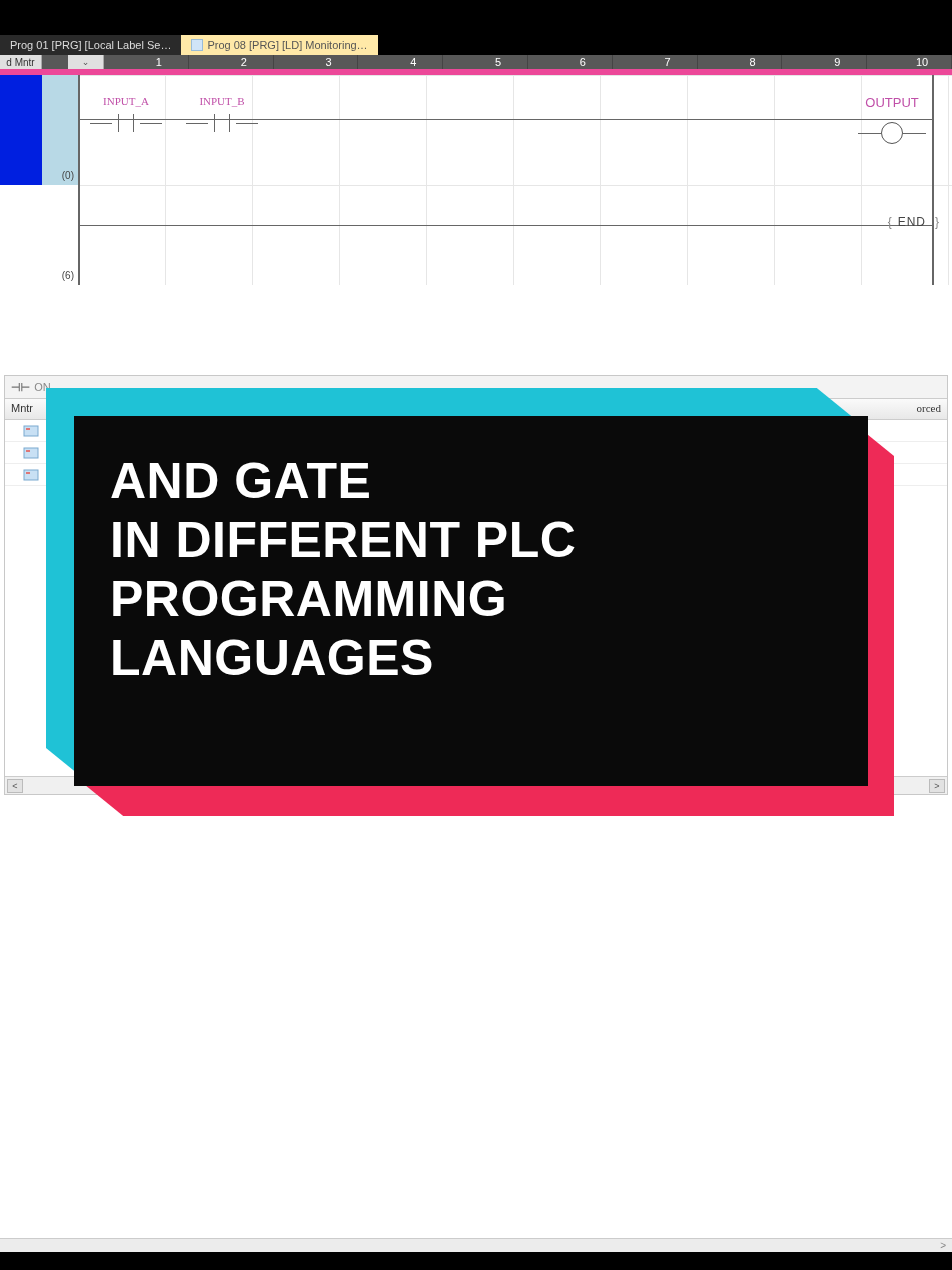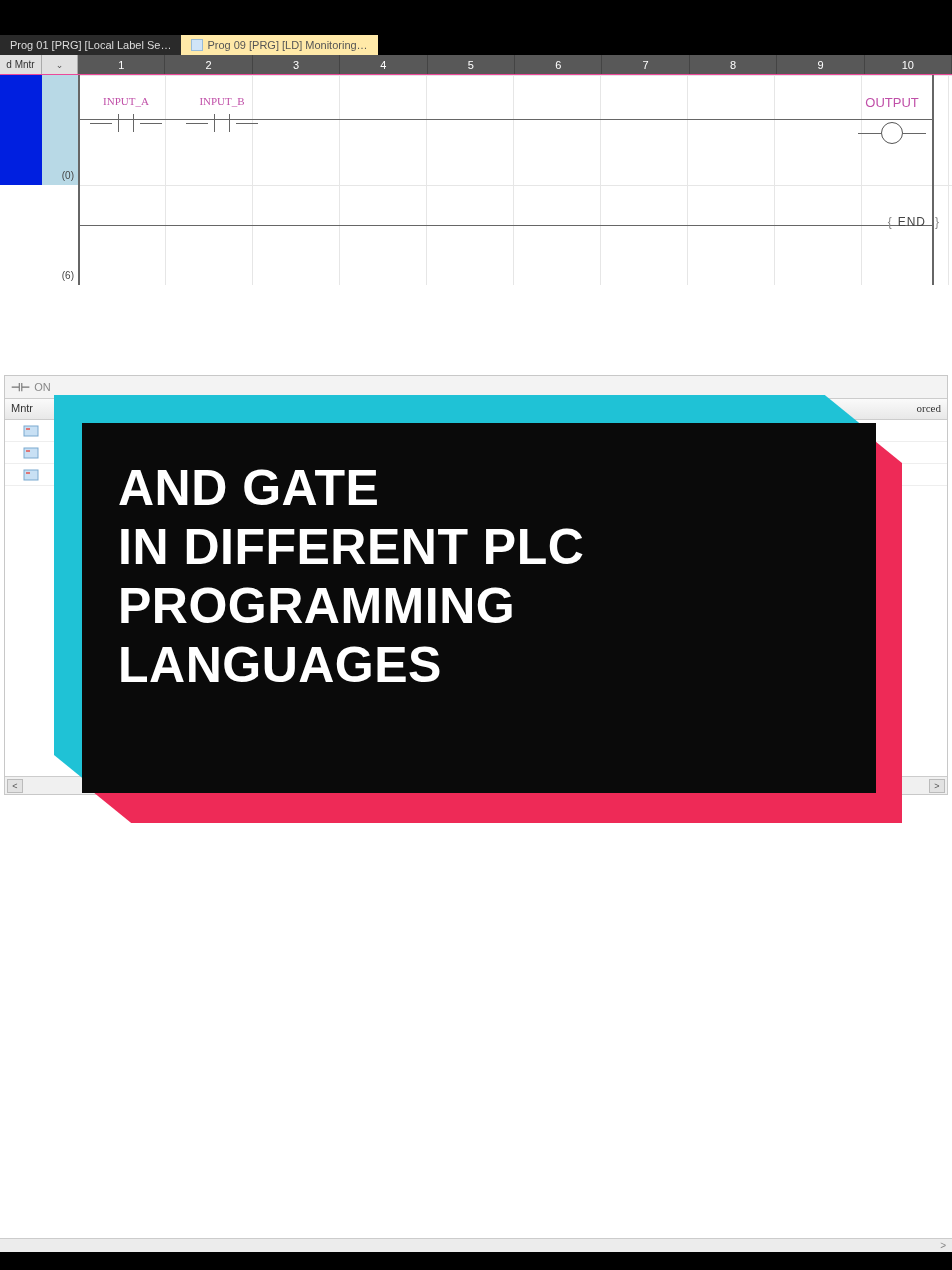--- a/index.html
+++ b/index.html
@@ -6,21 +6,21 @@
   html, body { width: 952px; height: 1270px; background: #ffffff; overflow: hidden; }
 
   .top-black-bar { height: 35px; background: #000; }
 
   .tab-strip { height: 20px; background: #000; display: flex; }
   .tab-strip .tab { height: 20px; font-size: 11px; padding: 2px 10px; display: flex; align-items: center; }
   .tab-strip .tab.inactive { background: #2a2a2a; color: #ddd; }
   .tab-strip .tab.active { background: #ffe9a8; color: #555; }
   .tab-strip .tab .tab-icon { width: 12px; height: 12px; margin-right: 4px; background: #d0e4f7; border: 1px solid #99bcd8; }
 
-  .ruler { height: 20px; background: #585858; display: flex; position: relative; border-bottom: 1px solid #ec4899; }
+  .ruler { height: 20px; background: #585858; display: flex; position: relative; border-bottom: 6px solid #ec4899; gap: 26px; }
   .ruler .mntr-cell { width: 42px; background: #e0e0e0; color: #333; font-size: 10px; display: flex; align-items: center; justify-content: center; border-right: 1px solid #aaa; }
   .ruler .dd { width: 36px; background: #e0e0e0; border-right: 1px solid #aaa; display: flex; align-items: center; justify-content: center; }
   .ruler .dd .chev { font-size: 9px; color: #555; }
   .ruler .num-cell { flex: 1; color: #fff; font-size: 11px; display: flex; align-items: center; justify-content: center; border-right: 1px solid #444; }
 
   .ladder-area { height: 210px; position: relative; background: #fff; display: flex; }
   .left-gutter { width: 78px; display: flex; flex-direction: column; }
   .gutter-row { display: flex; }
   .gutter-row .blue { width: 42px; background: #001fe0; }
   .gutter-row .pale { width: 36px; background: #b8d9e6; display: flex; align-items: flex-end; justify-content: flex-end; font-size: 10px; color: #444; padding: 4px 4px 4px 0; }
@@ -84,41 +84,41 @@
   .wp-header-row .name-col { width: 56px; padding: 3px 6px; border-right: 1px solid #ccc; }
   .wp-header-row .spacer-col { flex: 1; }
   .wp-header-row .forced-col { width: 60px; padding: 3px 6px; text-align: right; font-family: Liberation Serif, serif; }
   .wp-rows { height: 356px; background: #fff; }
   .wp-rows .data-row { height: 22px; display: flex; align-items: center; padding-left: 18px; border-bottom: 1px solid #eee; }
   .wp-rows .data-row .row-icon { width: 16px; height: 14px; display: flex; align-items: center; justify-content: center; }
   .wp-rows .data-row .row-icon svg { display: block; }
   .wp-scroll { height: 18px; background: #f0f0f0; border-top: 1px solid #ccc; display: flex; align-items: center; justify-content: space-between; padding: 0 2px; }
   .wp-scroll .arrow { width: 16px; height: 14px; background: #e2e2e2; border: 1px solid #bbb; font-size: 9px; color: #555; display: flex; align-items: center; justify-content: center; }
 
-  .overlay { position: absolute; top: 388px; left: 54px; width: 844px; height: 420px; pointer-events: none; margin-top: 7px; }
+  .overlay { position: absolute; top: 388px; left: 46px; width: 844px; height: 420px; pointer-events: none; }
   .cyan-shape { position: absolute; top: 0; left: 0; width: 820px; height: 400px; background: #1fc2d6; clip-path: polygon(0 0, 94% 0, 100% 10%, 100% 100%, 6% 100%, 0 90%); }
   .pink-shape { position: absolute; top: 28px; left: 28px; width: 820px; height: 400px; background: #ee2a57; clip-path: polygon(0 0, 94% 0, 100% 10%, 100% 100%, 6% 100%, 0 90%); }
   .black-shape { position: absolute; top: 28px; left: 28px; width: 794px; height: 370px; background: #0a0a0a; display: flex; align-items: flex-start; padding: 36px 28px 28px 36px; }
   .headline { color: #fff; font-weight: 800; font-size: 50px; line-height: 1.18; letter-spacing: 0.5px; font-family: "Helvetica Neue", Arial, sans-serif; white-space: pre-line; }
 
   .bottom-black { position: absolute; bottom: 0; left: 0; right: 0; height: 18px; background: #000; }
   .bottom-light { position: absolute; bottom: 18px; left: 0; right: 0; height: 14px; background: #ececec; border-top: 1px solid #ccc; display: flex; justify-content: flex-end; align-items: center; padding-right: 6px; font-size: 10px; color: #888; }
 </style>
 </head>
 <body>
 
 <div class="top-black-bar"></div>
 
 <div class="tab-strip">
   <div class="tab inactive">
     <span>Prog 01 [PRG] [Local Label Se…</span>
   </div>
   <div class="tab active">
     <span class="tab-icon"></span>
-    <span>Prog 09 [PRG] [LD] Monitoring…</span>
+    <span>Prog 08 [PRG] [LD] Monitoring…</span>
   </div>
 </div>
 
 <div class="ruler">
   <div class="mntr-cell">d Mntr</div>
   <div class="dd">
       <span class="chev">⌄</span>
     </div>
   <div class="num-cell">1</div>
   <div class="num-cell">2</div>

